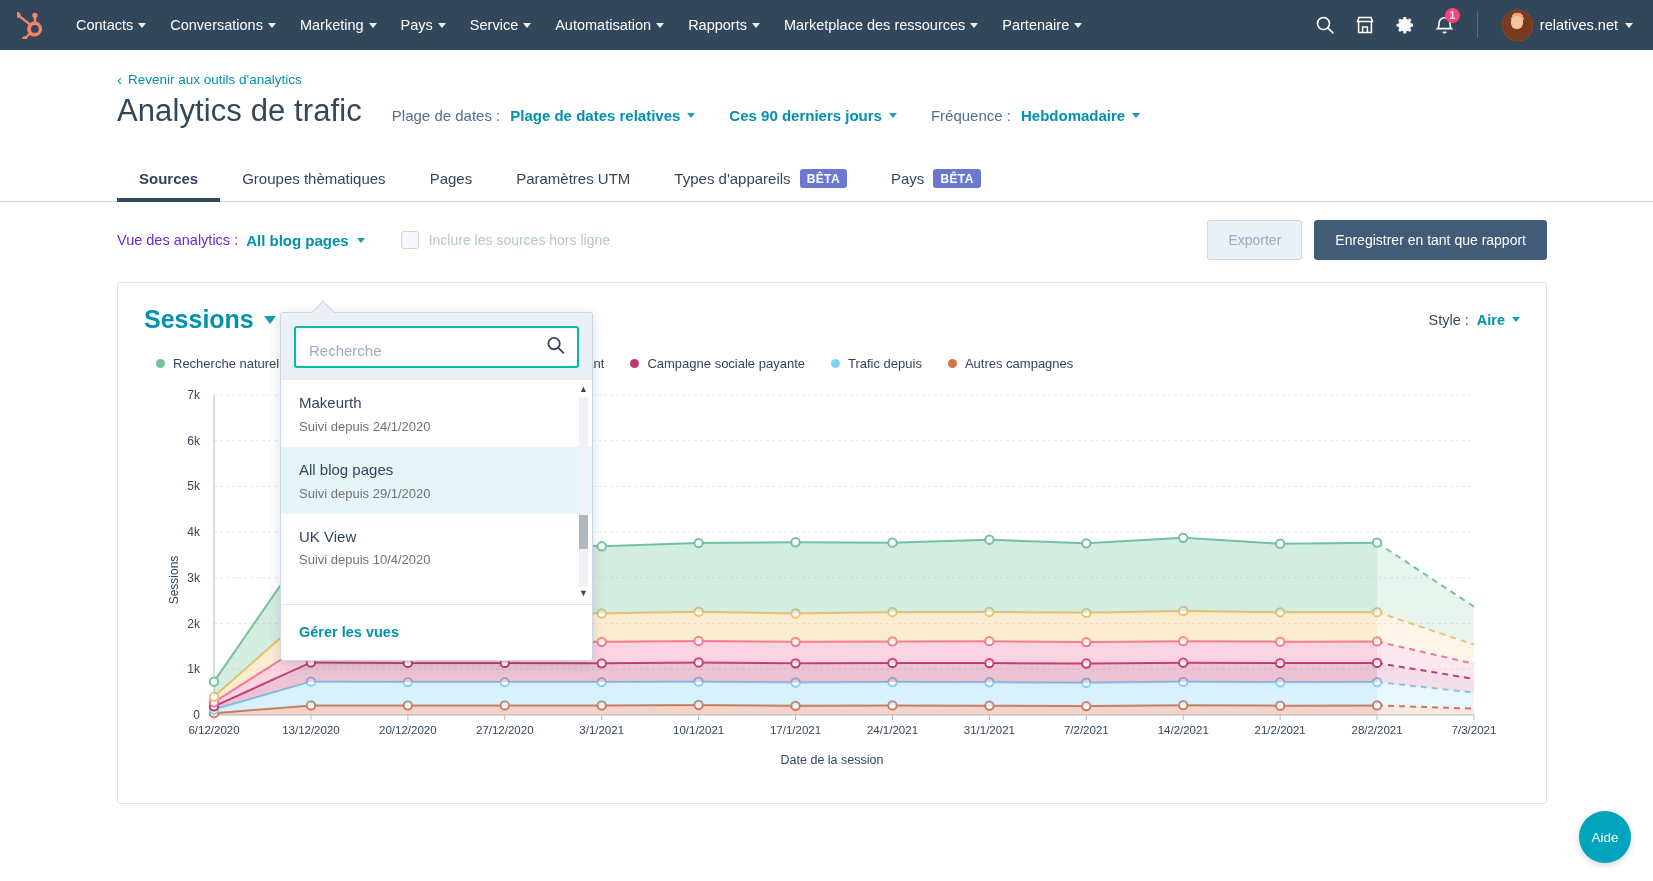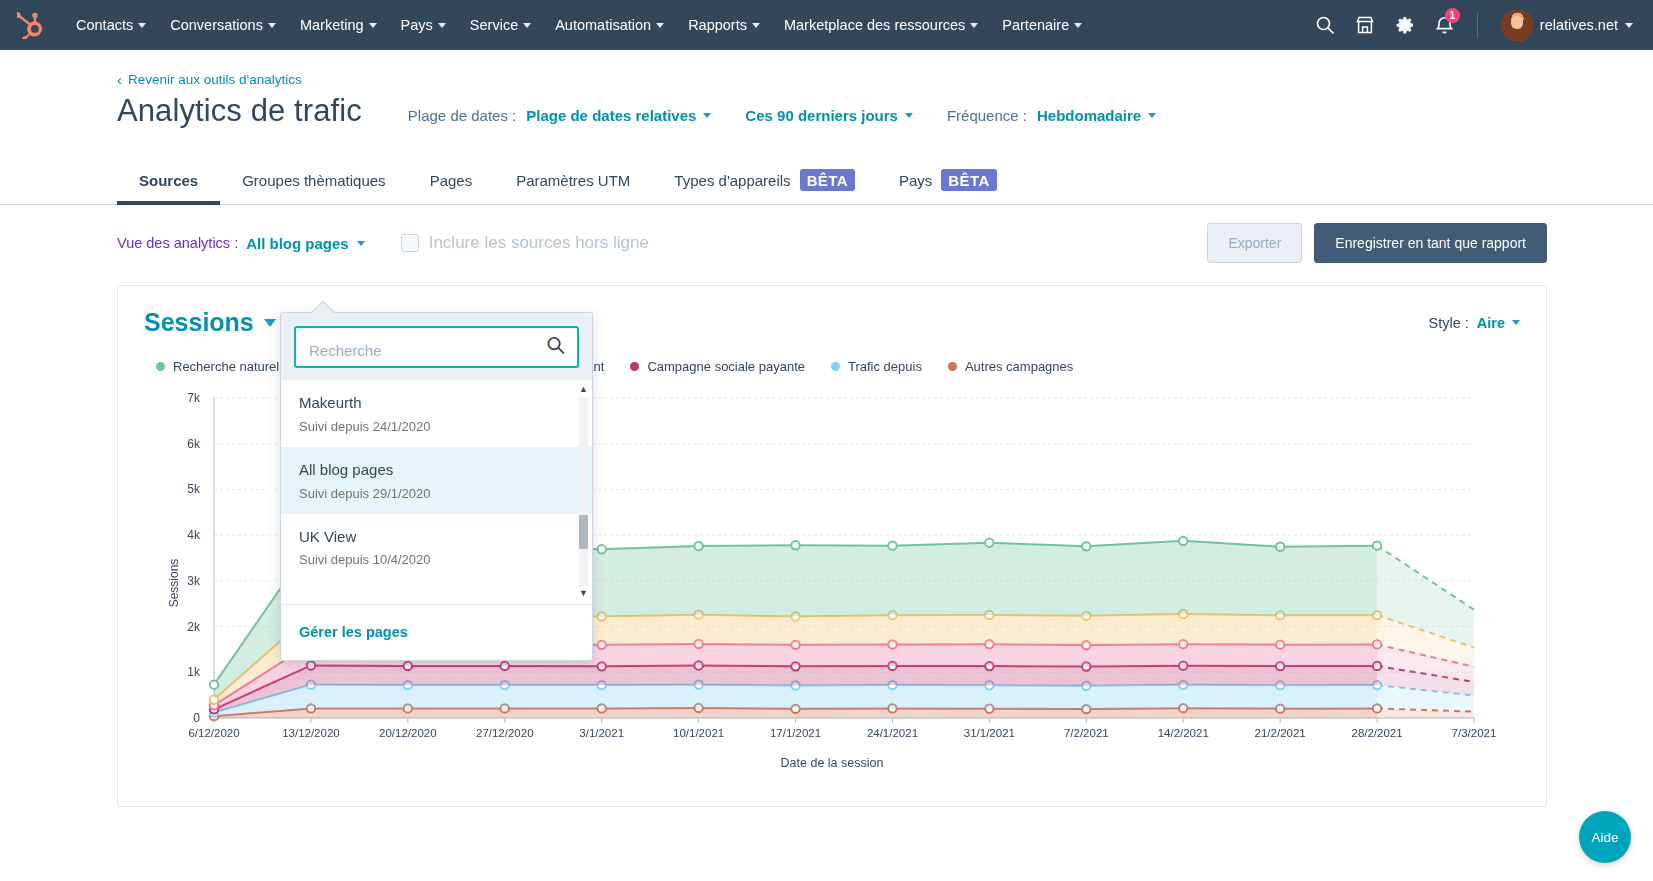--- a/index.html
+++ b/index.html
@@ -45,21 +45,21 @@
 
   
   .page { position: relative; padding: 0 0 0 0; background: #fff; height: 831px; }
 
   .backlink {
     display: flex; align-items: center; gap: 6px; color: #0091ae; font-size: 13.5px;
     padding: 22px 0 0 117px; cursor: pointer; width: max-content;
   }
   .backlink .chev { font-size: 15px; line-height: 1; }
 
-  .titlerow { display: flex; align-items: baseline; padding: 6px 0 0 117px; gap: 46px; }
+  .titlerow { display: flex; align-items: baseline; padding: 6px 0 0 117px; gap: 30px; }
   h1.page-title { font-size: 31px; font-weight: 300; color: #33475b; letter-spacing: .1px; }
   .filters { display: flex; align-items: baseline; gap: 10px; font-size: 15px; }
   .filt-label { color: #516f90; }
   .filt-select {
     color: #0091ae; font-weight: 600; cursor: pointer; display: inline-flex;
     align-items: center; gap: 7px;
   }
   .filt-select .caret-down { border-top-color: #0091ae; }
   .gap-lg { width: 14px; display: inline-block; }
 
@@ -70,35 +70,35 @@
   }
   .tab {
     font-size: 15px; color: #33475b; padding: 12px 22px 14px; cursor: pointer;
     position: relative; display: flex; align-items: center; gap: 9px; white-space: nowrap;
   }
   .tab.active { font-weight: 600; }
   .tab.active:after {
     content: ""; position: absolute; left: 0; right: 0; bottom: 0; height: 4px; background: #33475b; z-index: 2;
   }
   .beta {
-    background: #6a78d1; color: #fff; font-size: 15px; font-weight: 700; letter-spacing: .4px;
+    background: #6a78d1; color: #fff; font-size: 12px; font-weight: 700; letter-spacing: .4px;
     border-radius: 3px; padding: 3px 7px 2px;
   }
 
   
   .ctrls { display: flex; align-items: center; padding: 18px 106px 0 117px; }
   .ctrl-label { color: #6d28d9; font-size: 14.5px; }
   .ctrl-select {
     color: #0091ae; font-weight: 700; font-size: 15px; margin-left: 8px; cursor: pointer;
     display: inline-flex; align-items: center; gap: 8px;
   }
   .ctrl-select .caret-down { border-top-color: #0091ae; }
   .chk-wrap { display: flex; align-items: center; gap: 10px; margin-left: 36px; cursor: pointer; }
   .chkbox { width: 18px; height: 18px; border: 1px solid #cbd6e2; border-radius: 3px; background: #f5f8fa; }
-  .chk-label { color: #b8c4ce; font-size: 17px; }
+  .chk-label { color: #b8c4ce; font-size: 14px; }
   .ctrls-right { margin-left: auto; display: flex; align-items: center; gap: 12px; }
   .btn {
     font-size: 14px; border-radius: 3px; padding: 11px 20px; cursor: pointer; white-space: nowrap;
     font-family: inherit;
   }
   .btn-secondary { background: #eaf0f6; border: 1px solid #cbd6e2; color: #99acc2; }
   .btn-primary { background: #425b76; border: 1px solid #425b76; color: #fff; }
 
   
   .card {
@@ -545,20 +545,20 @@
         <div class="sub">Suivi depuis 10/4/2020</div>
       </div>
       <div class="dd-scroll">
         <div class="track"></div>
         <div class="arrw up">▲</div>
         <div class="thumb"></div>
         <div class="arrw dn">▼</div>
       </div>
     </div>
     <div class="dd-foot">
-      <a>Gérer les pages</a>
+      <a>Gérer les vues</a>
     </div>
   </div>
 
   <div class="help">
     <span>Aide</span>
   </div>
 </div>
 
 </body></html>

